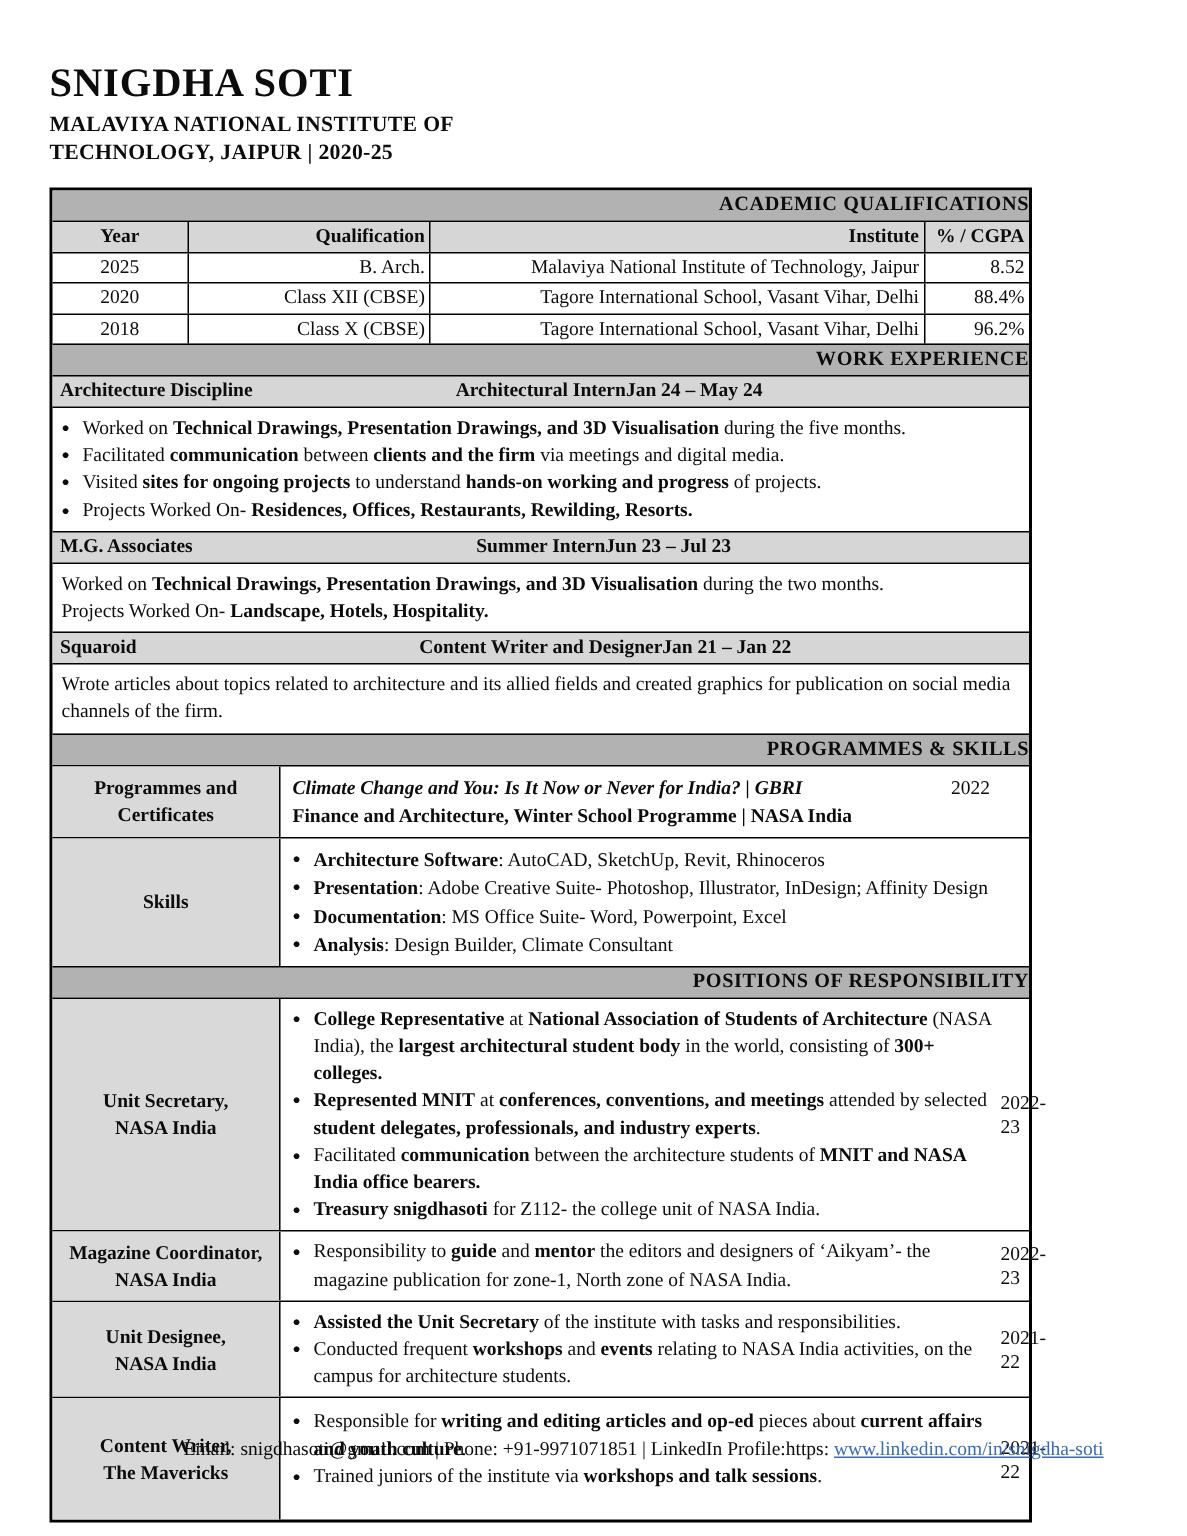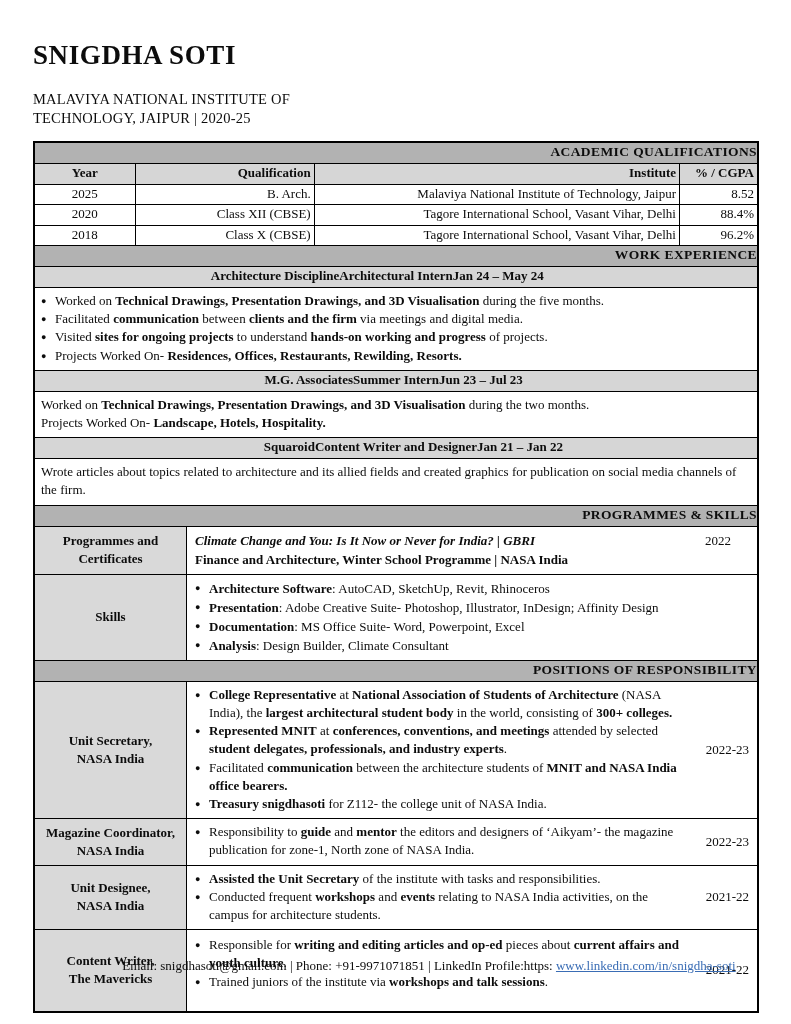--- a/index.html
+++ b/index.html
@@ -3,45 +3,45 @@
 <meta charset="utf-8">
 <style>
   :root { --band:#b2b2b2; --subband:#d6d6d6; --labelbg:#d9d9d9; --link:#3a6db5; --ink:#0c0c0c; }
   * { box-sizing: border-box; }
   html,body { margin:0; padding:0; }
   body {
     width:791px; height:1024px; background:#ffffff;
     font-family:"Liberation Serif","DejaVu Serif",serif; color:var(--ink);
   }
   .page { position:relative; width:791px; height:1024px; overflow:hidden; background:#fff; }
-  .content { position:absolute; left:33px; top:0; width:726px; }
+  .content { position:absolute; left:33px; top:0; width:655px; }
 
   
   .hdr { margin-top:40px; }
   .name { margin:0; font-size:27px; font-weight:bold; letter-spacing:0.6px; line-height:30px; }
-  .subtitle { margin-top:20px; font-size:14.5px; font-weight:normal; line-height:19px; letter-spacing:0.2px; }
+  .subtitle { margin-top:4px; font-size:14.5px; font-weight:bold; line-height:19px; letter-spacing:0.2px; }
 
   
   .doc { margin-top:13px; border:2px solid #000; }
   .doc > * + * { border-top:1.6px solid #000; }
 
   .band {
     background:var(--band); text-align:right; font-weight:bold;
     font-size:13.5px; line-height:16px; padding:1px 0 3px; letter-spacing:0.4px;
   }
 
   
   .acad { display:grid; grid-template-columns:13.8% 24.8% 50.6% 10.8%; font-size:13px; text-align:center; }
   .acad > div { padding:1px 3px 3px; line-height:15.5px; }
   .acad > div + div { border-left:1.5px solid #000;text-align:right; }
   .acad-head { background:var(--subband); font-weight:bold; }
 
   
   .job-head { display:flex; background:var(--subband); font-weight:bold; font-size:13px; line-height:15.5px; padding:1px 5px 3px; }
-  .job-head .co { flex:1 1 0; text-align:right; }
+  .job-head .co { flex:1 1 0; text-align:left; }
   .job-head .role { flex:0 0 auto; text-align:center; }
   .job-head .dates { flex:1 1 0; text-align:left; }
 
   .job-body { padding:4px 6px 5px; font-size:13px; line-height:18.4px; }
 
   .bline { display:flex; }
   .mark { flex:none; width:14px; font-size:9px; }
   .btxt { flex:1 1 auto; }
 
   

